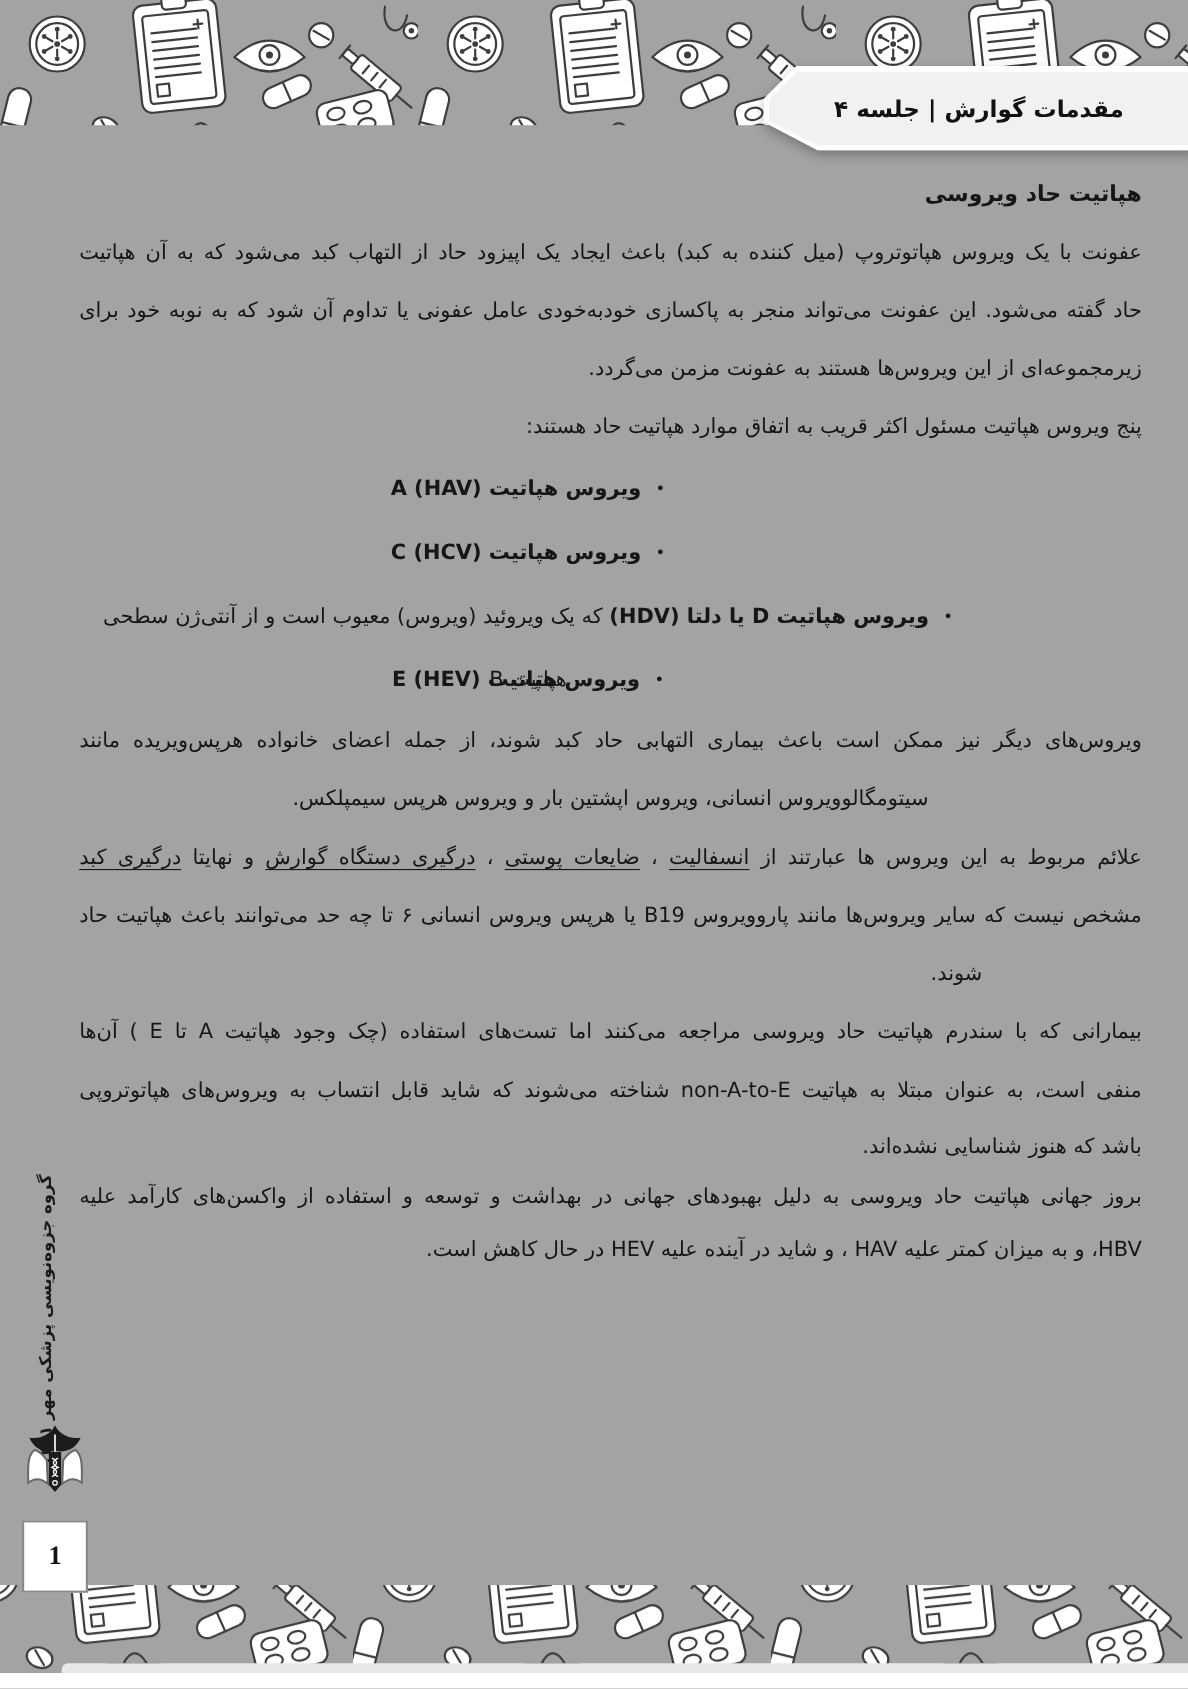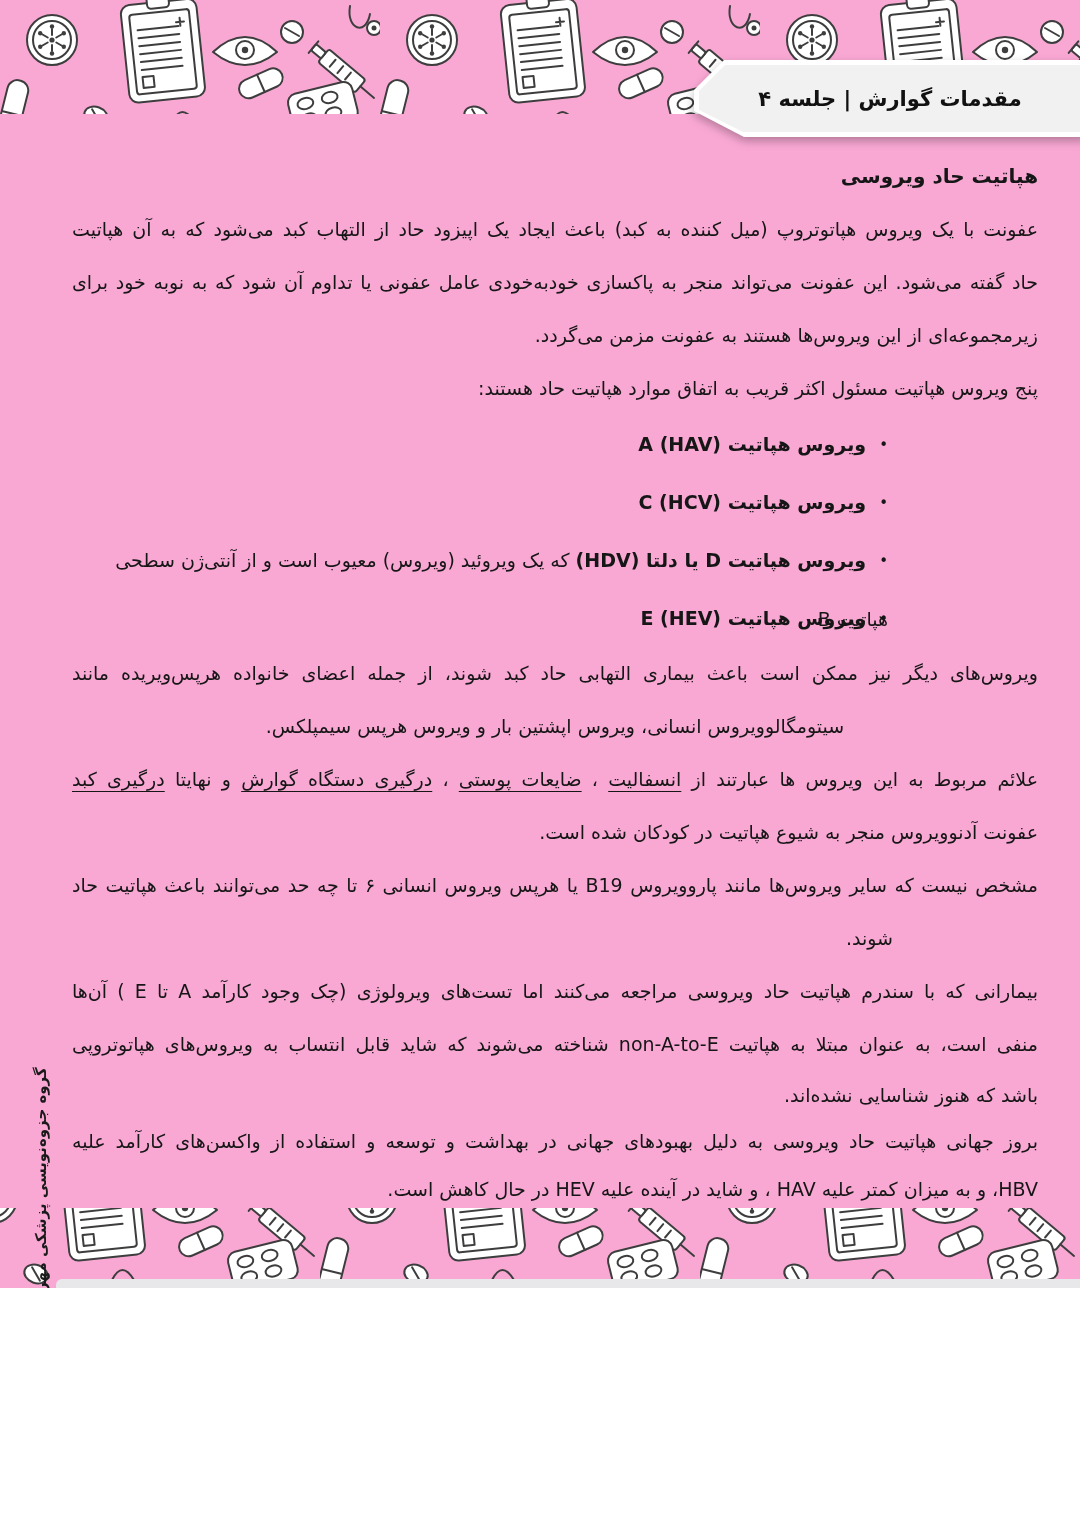--- a/index.html
+++ b/index.html
@@ -1,16 +1,16 @@
 <!DOCTYPE html>
 <html lang="fa"><head>
 <meta charset="utf-8">
 <style>
   html,body{margin:0;padding:0;}
-  .page{position:relative;width:1080px;height:1288px;background:#f9a8d4;overflow:hidden;
+  .page{position:relative;width:1080px;height:1521px;background:#a3a3a3;overflow:hidden;
         font-family:"DejaVu Sans",sans-serif;color:#161616;}
 
   
   .band{position:absolute;left:0;display:block;}
   .band-top{top:0;}
   .band-bottom{bottom:0;}
 
   
   .badge-wrap{position:absolute;left:694px;top:60px;width:392px;height:77px;
               filter:drop-shadow(0 4px 5px rgba(0,0,0,.28));z-index:5;}
@@ -23,21 +23,21 @@
 
   
   .content{position:absolute;top:150px;left:55px;right:42px;direction:rtl;z-index:2;
            font-size:19px;line-height:53px;}
   .line{height:53px;line-height:53px;text-align:right;margin-left:17px;}
   .j{text-align:justify;text-align-last:justify;}
   .c{text-align:center;text-align-last:center;}
   .title-line{font-weight:700;font-size:20px;}
   .b{font-weight:400;}
   .u{text-decoration:underline;text-decoration-thickness:1px;text-underline-offset:5px;}
-  .bullet{height:58px;line-height:58px;padding-right:150px;}
+  .bullet{height:58px;line-height:58px;padding-right:150px;text-align:center;}
   .bullet .marker{display:inline-block;margin-left:13px;font-size:15px;vertical-align:1px;}
   .bullet .txt{font-weight:700;}
   .pr55{padding-right:55px;}
   .pr70{padding-right:70px;height:50px;line-height:50px;}
   .pr145{padding-right:145px;}
   .h48{height:48px;line-height:48px;}
   .h44{height:44px;line-height:44px;}
 
   
   .side-credit{position:absolute;left:41px;top:1200px;width:0;height:0;z-index:2;}
@@ -209,33 +209,30 @@
     <div class="line j">
       <span>ویروس‌های دیگر نیز ممکن است باعث بیماری التهابی حاد کبد شوند، از جمله اعضای خانواده هرپس‌ویریده مانند</span>
     </div>
     <div class="line c">
       <span class="b">سیتومگالوویروس انسانی، ویروس اپشتین بار و ویروس هرپس سیمپلکس.</span>
     </div>
 
     <div class="line j">
       <span>علائم مربوط به این ویروس ها عبارتند از </span><span class="u">انسفالیت</span><span> ، </span><span class="u">ضایعات پوستی</span><span> ، </span><span class="u">درگیری دستگاه گوارش</span><span> و نهایتا </span><span class="u">درگیری کبد</span>
     </div>
-    <div class="line">
-      <span>عفونت آدنوویروس منجر به شیوع هپاتیت در کودکان شده است.</span>
-    </div>
 
     <div class="line j">
       <span>مشخص نیست که سایر ویروس‌ها مانند پاروویروس B19 یا هرپس ویروس انسانی ۶ تا چه حد می‌توانند باعث هپاتیت حاد</span>
     </div>
     <div class="line pr145">
       <span>شوند.</span>
     </div>
 
     <div class="line j">
-      <span>بیمارانی که با سندرم هپاتیت حاد ویروسی مراجعه می‌کنند اما تست‌های ویرولوژی (چک وجود کارآمد A تا E ) آن‌ها</span>
+      <span>بیمارانی که با سندرم هپاتیت حاد ویروسی مراجعه می‌کنند اما تست‌های استفاده (چک وجود هپاتیت A تا E ) آن‌ها</span>
     </div>
     <div class="line j">
       <span>منفی است، به عنوان مبتلا به هپاتیت </span><span class="b">non-A-to-E</span><span> شناخته می‌شوند که شاید قابل انتساب به ویروس‌های هپاتوتروپی</span>
     </div>
     <div class="line h48">
       <span>باشد که هنوز شناسایی نشده‌اند.</span>
     </div>
 
     <div class="line j h44">
       <span>بروز جهانی هپاتیت حاد ویروسی به دلیل بهبودهای جهانی در بهداشت و توسعه و استفاده از واکسن‌های کارآمد علیه</span>

